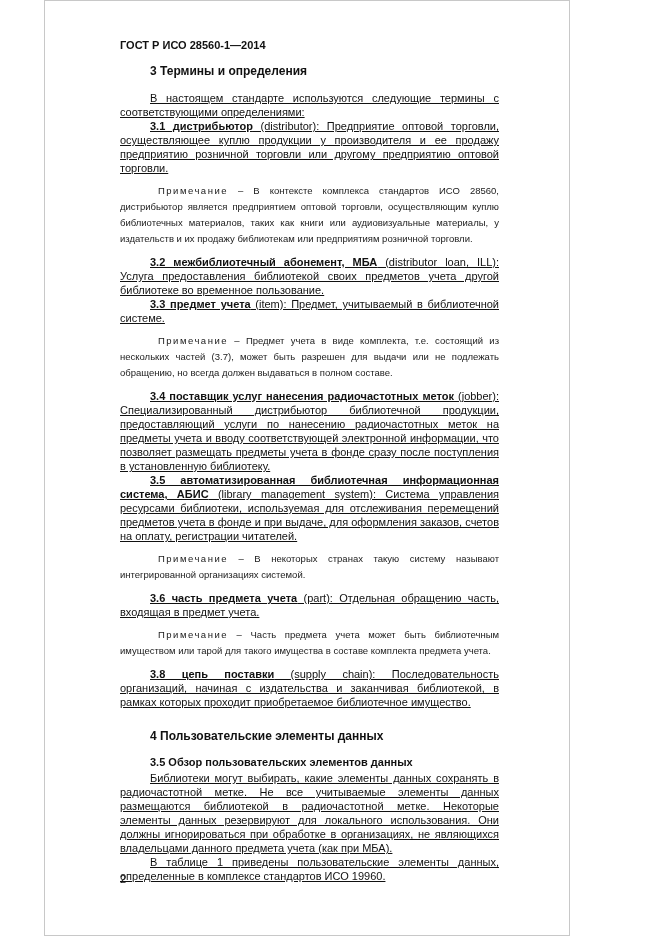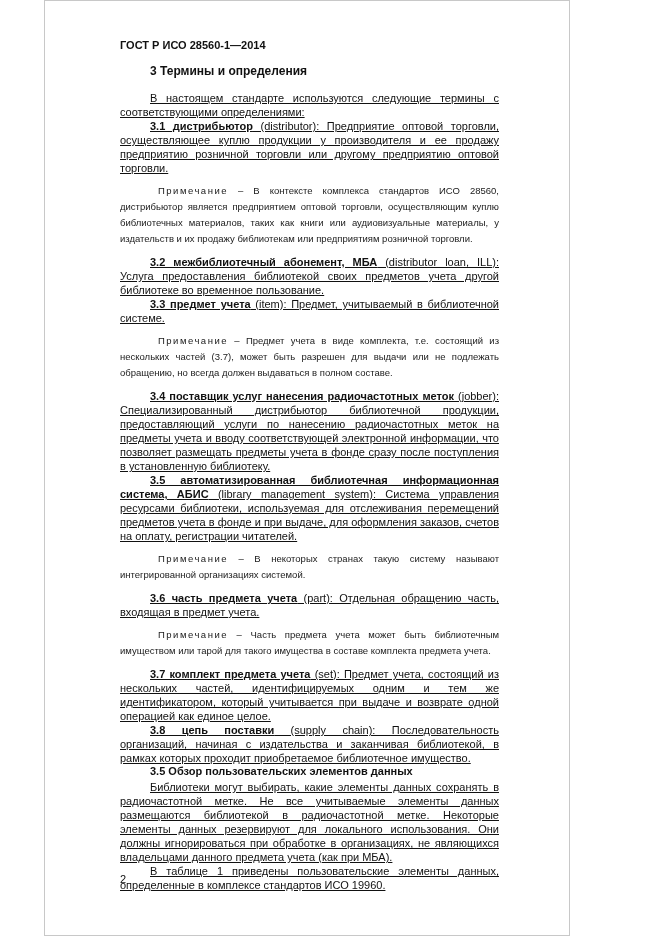--- a/index.html
+++ b/index.html
@@ -83,24 +83,24 @@
   <p class="para"><b>3.4 поставщик услуг нанесения радиочастотных меток</b><span> (jobber): Специализированный дистрибьютор библиотечной продукции, предоставляющий услуги по нанесению радиочастотных меток на предметы учета и вводу соответствующей электронной информации, что позволяет размещать предметы учета в фонде сразу после поступления в установленную библиотеку.</span></p>
 
   <p class="para"><b>3.5 автоматизированная библиотечная информационная система, АБИС</b><span> (library management system): Система управления ресурсами библиотеки, используемая для отслеживания перемещений предметов учета в фонде и при выдаче, для оформления заказов, счетов на оплату, регистрации читателей.</span></p>
 
   <p class="note"><span class="note-label">Примечание</span><span> – В некоторых странах такую систему называют интегрированной организациях системой.</span></p>
 
   <p class="para"><b>3.6 часть предмета учета</b><span> (part): Отдельная обращению часть, входящая в предмет учета.</span></p>
 
   <p class="note"><span class="note-label">Примечание</span><span> – Часть предмета учета может быть библиотечным имуществом или тарой для такого имущества в составе комплекта предмета учета.</span></p>
 
-  <p class="para"><b>3.7 комплект предмета учета</b><span> (set): Предмет учета, состоящий из нескольких частей, идентифицируемых одним и тем же идентификатором, который учитывается при выдаче и возврате одной операцией как единое целое.</span></p>
 
   <p class="para"><b>3.8 цепь поставки</b><span> (supply chain): Последовательность организаций, начиная с издательства и заканчивая библиотекой, в рамках которых проходит приобретаемое библиотечное имущество.</span></p>
 
+  <div class="sec-heading spaced">4 Пользовательские элементы данных</div>
 
   <div class="sub-heading">3.5 Обзор пользовательских элементов данных</div>
 
   <p class="para">Библиотеки могут выбирать, какие элементы данных сохранять в радиочастотной метке. Не все учитываемые элементы данных размещаются библиотекой в радиочастотной метке. Некоторые элементы данных резервируют для локального использования. Они должны игнорироваться при обработке в организациях, не являющихся владельцами данного предмета учета (как при МБА).</p>
 
   <p class="para">В таблице 1 приведены пользовательские элементы данных, определенные в комплексе стандартов ИСО 19960.</p>
 
   <div class="page-number">2</div>
 
 </div>

